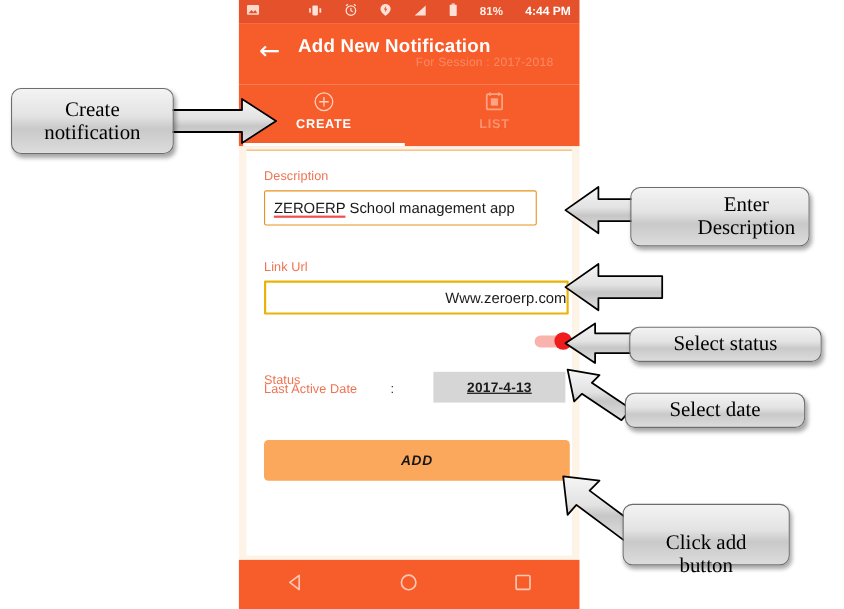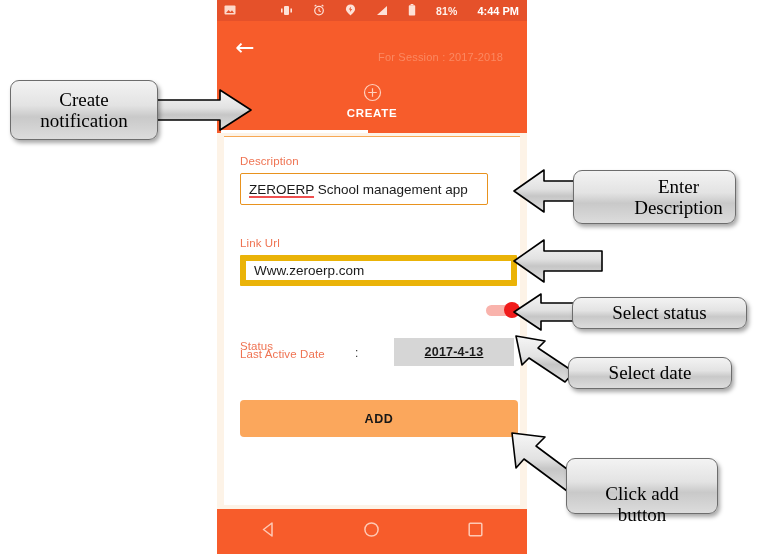--- a/index.html
+++ b/index.html
@@ -81,22 +81,23 @@
   }
   .input-box {
     position:absolute; box-sizing:border-box; background:#ffffff;
     display:flex; align-items:center;
   }
   .input-desc {
     border:1.6px solid #e8921e; border-radius:2px;
     padding-left:8px;
   }
   .input-url {
-    border:6px solid #eab308; border-radius:1px;
+    border:2px solid #eab308; border-radius:1px;
     padding-left:8px;
+    justify-content:flex-end;
   }
   .input-text { font-size:13.5px; color:#1a1a1a; white-space:nowrap; }
   .misspell {
     text-decoration: underline;
     text-decoration-color: #ef4f4f;
     text-decoration-style: solid;
     text-decoration-thickness: 1.5px;
     text-underline-offset: 2px;
   }
 
@@ -117,21 +118,21 @@
   .colon { position:absolute; color:#333; font-size:12px; }
   .datebox {
     position:absolute; background:#d6d6d6; display:flex;
     align-items:center; justify-content:center;
   }
   .datebox span { font-size:12.5px; font-weight:bold; color:#1c1c1c; letter-spacing:.2px; }
 
   
   .addbtn {
     position:absolute; background:#fba75c; border-radius:4px;
-    display:flex; align-items:center; justify-content:center;
+    display:flex; align-items:center; justify-content:center;font-style:italic;
   }
   .addbtn span { font-size:12.5px; font-weight:bold; color:#171717; letter-spacing:.6px; }
 
   
   .navbar {
     position:absolute; left:0; top:509px; width:310px; height:45px;
     background:#f75c2b; display:flex; align-items:center; justify-content:space-around;
   }
   .nav-ico { opacity:.9; }
 
@@ -198,33 +199,44 @@
               <rect x="0.8" y="1.3" width="6.4" height="10.2" rx="0.8" fill="#ffe9e1"></rect>
             </svg>
         </span>
         <span class="sb-text">81%</span>
         <span class="sb-time">4:44 PM</span>
       </div>
     </div>
 
     <div class="appbar">
       <div class="back-arrow">←</div>
+      <div class="appbar-title">Add New Notification</div>
       <div class="appbar-sub">For Session : 2017-2018</div>
     </div>
 
     <div class="tabs">
       <div class="tab active">
         <div class="tab-icon">
           <svg width="19" height="19" viewBox="0 0 19 19">
               <circle cx="9.5" cy="9.5" r="8" fill="none" stroke="#ffd0bd" stroke-width="1.2"></circle>
               <path d="M9.5 5.2v8.6M5.2 9.5h8.6" stroke="#ffd0bd" stroke-width="1.2"></path>
             </svg>
         </div>
         <div class="tab-label">CREATE</div>
         <div class="tab-underline"></div>
+      </div>
+      <div class="tab inactive">
+        <div class="tab-icon">
+          <svg width="17" height="18" viewBox="0 0 17 18">
+              <rect x="1.5" y="2.5" width="14" height="14" rx="1.6" fill="none" stroke="#fca484" stroke-width="1.6"></rect>
+              <path d="M4.5 1v3M12.5 1v3" stroke="#fca484" stroke-width="1.6"></path>
+              <rect x="5.2" y="6.4" width="6.6" height="6.6" fill="#fca484"></rect>
+            </svg>
+        </div>
+        <div class="tab-label">LIST</div>
       </div>
     </div>
 
     <div class="formwrap">
       <div class="formcard">
 
         <div class="field-label" style="left:16px; top:18px;">Description</div>
 
         <div class="input-box input-desc" style="left:16px; top:36px; width:248px; height:32px;">
           <span class="input-text"><span class="misspell">ZEROERP</span><span> School management app</span></span>

